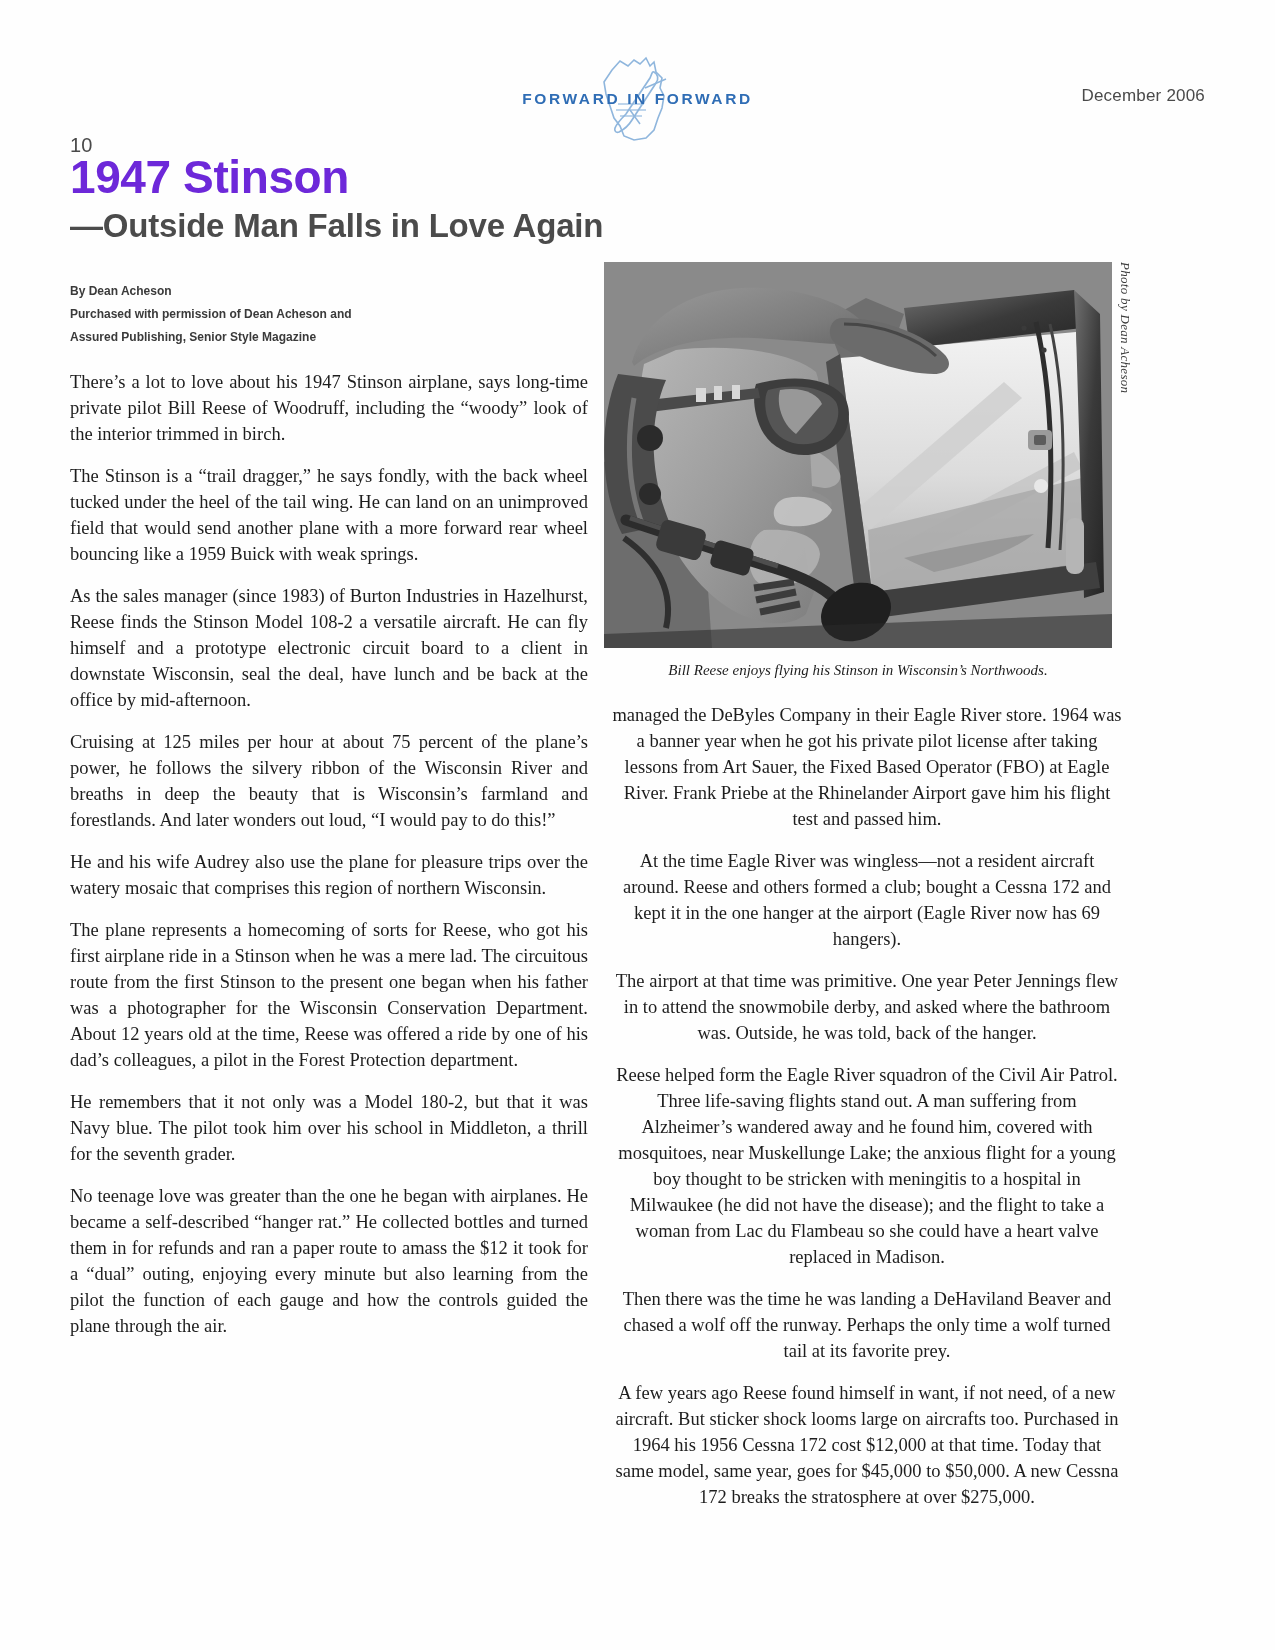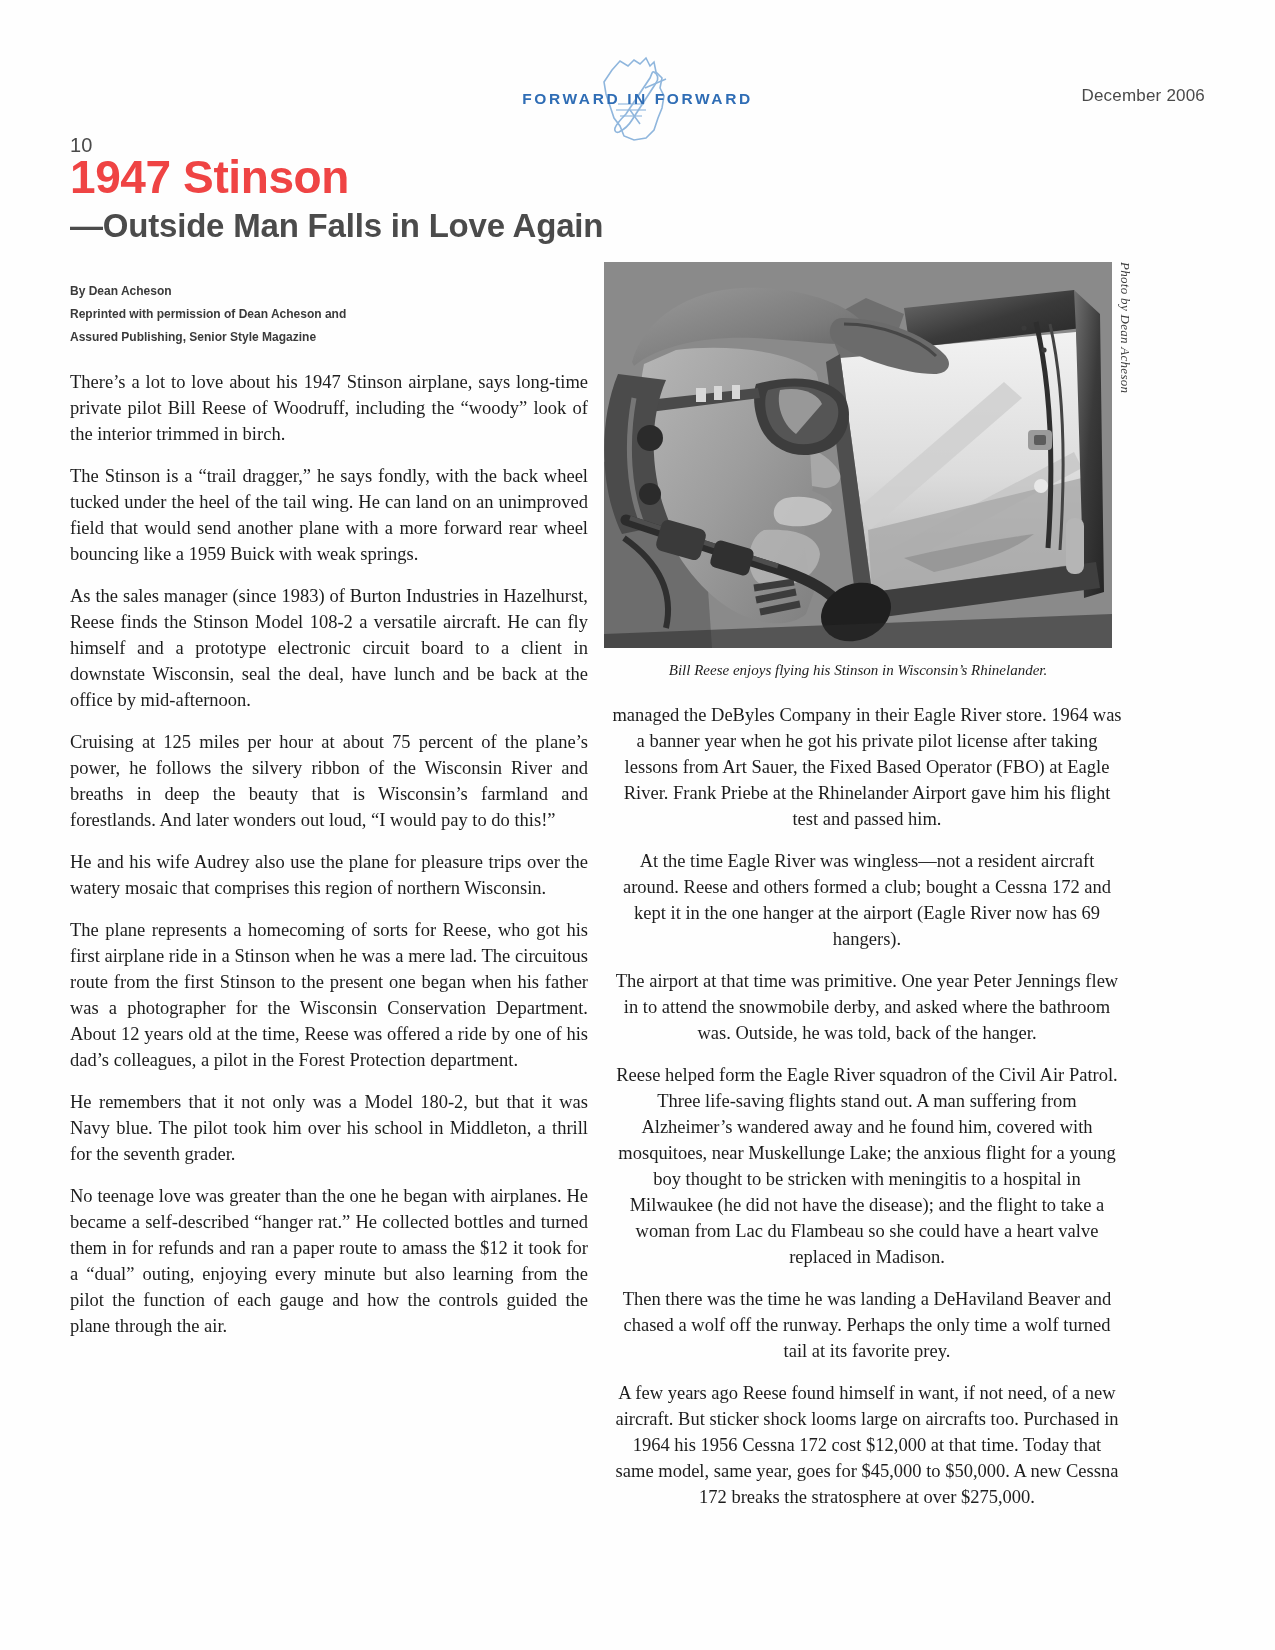--- a/index.html
+++ b/index.html
@@ -72,21 +72,21 @@
   .headline-block {
     position: absolute;
     left: 70px; top: 152px;
     width: 1000px;
   }
   .headline {
     font-family: "Liberation Sans", sans-serif;
     font-weight: bold;
     font-size: 46px;
     line-height: 50px;
-    color: #ef4444;
+    color: #6d28d9;
     letter-spacing: -0.4px;
     margin: 0;
   }
   .subhead {
     font-family: "Liberation Sans", sans-serif;
     font-weight: bold;
     font-size: 33px;
     line-height: 40px;
     color: #4b4b4b;
     letter-spacing: -0.2px;
@@ -297,26 +297,26 @@
       <ellipse cx="252" cy="350" rx="36" ry="28" fill="#1f1f1f" transform="rotate(-22 252 350)"></ellipse>
 
       <path d="M20 276 C54 300 70 330 62 366" fill="none" stroke="#2f2f2f" stroke-width="6"></path>
 
       <path d="M0 372 L508 352 L508 386 L0 386 Z" fill="#2a2a2a" opacity=".55"></path>
     </svg>
   </div>
 
   <div class="photo-credit">Photo by Dean Acheson</div>
 
-  <div class="photo-caption">Bill Reese enjoys flying his Stinson in Wisconsin’s Rhinelander.</div>
+  <div class="photo-caption">Bill Reese enjoys flying his Stinson in Wisconsin’s Northwoods.</div>
 
   <div class="col-left">
     <div class="byline">
       <div>By Dean Acheson</div>
-      <div>Reprinted with permission of Dean Acheson and</div>
+      <div>Purchased with permission of Dean Acheson and</div>
       <div>Assured Publishing, Senior Style Magazine</div>
     </div>
 
     <p class="body">There’s a lot to love about his 1947 Stinson airplane, says long-time private pilot Bill Reese of Woodruff, including the “woody” look of the interior trimmed in birch.</p>
     <p class="body">The Stinson is a “trail dragger,” he says fondly, with the back wheel tucked under the heel of the tail wing. He can land on an unimproved field that would send another plane with a more forward rear wheel bouncing like a 1959 Buick with weak springs.</p>
     <p class="body">As the sales manager (since 1983) of Burton Industries in Hazelhurst, Reese finds the Stinson Model 108-2 a versatile aircraft. He can fly himself and a prototype electronic circuit board to a client in downstate Wisconsin, seal the deal, have lunch and be back at the office by mid-afternoon.</p>
     <p class="body">Cruising at 125 miles per hour at about 75 percent of the plane’s power, he follows the silvery ribbon of the Wisconsin River and breaths in deep the beauty that is Wisconsin’s farmland and forestlands. And later wonders out loud, “I would pay to do this!”</p>
     <p class="body">He and his wife Audrey also use the plane for pleasure trips over the watery mosaic that comprises this region of northern Wisconsin.</p>
     <p class="body">The plane represents a homecoming of sorts for Reese, who got his first airplane ride in a Stinson when he was a mere lad. The circuitous route from the first Stinson to the present one began when his father was a photographer for the Wisconsin Conservation Department. About 12 years old at the time, Reese was offered a ride by one of his dad’s colleagues, a pilot in the Forest Protection department.</p>
     <p class="body">He remembers that it not only was a Model 180-2, but that it was Navy blue. The pilot took him over his school in Middleton, a thrill for the seventh grader.</p>

